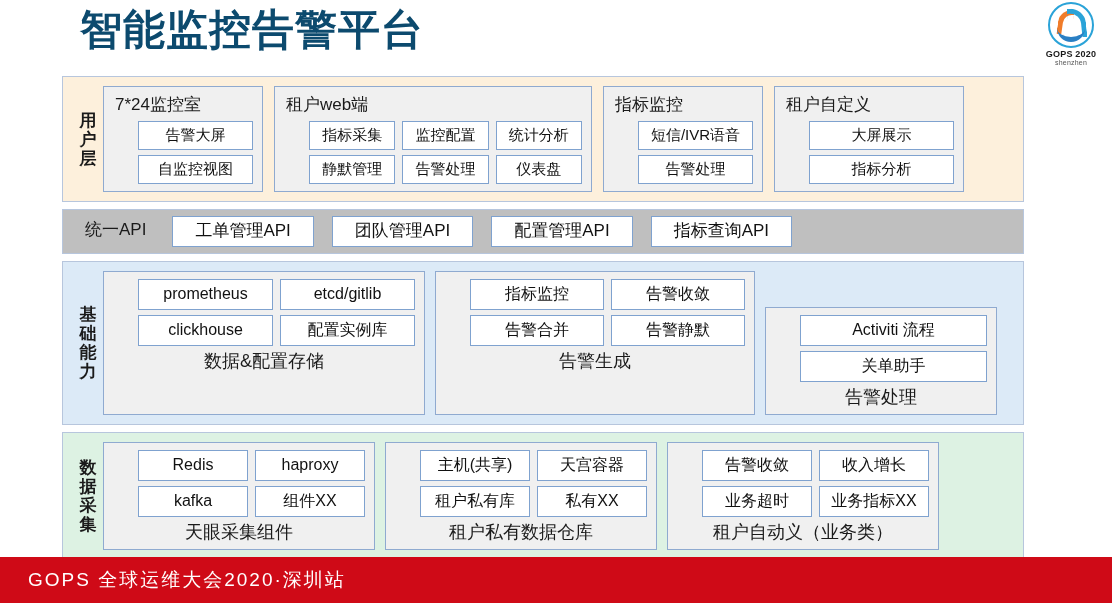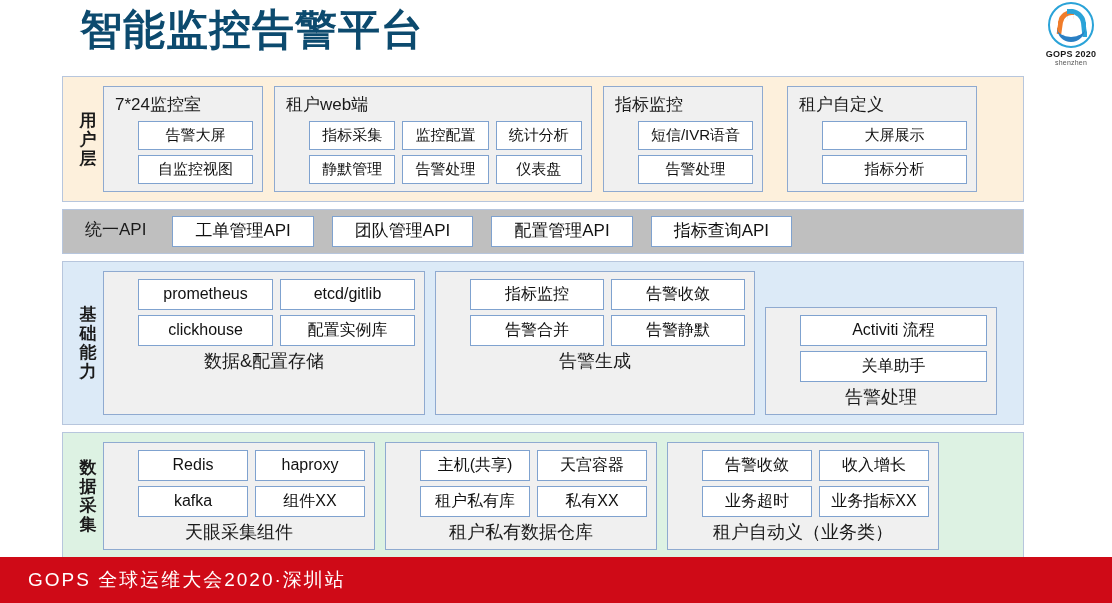--- a/index.html
+++ b/index.html
@@ -89,21 +89,21 @@
     font-size: 15px; color: #111; text-align: center;
     padding: 4px 6px 5px; line-height: 18px;
     flex: 1; white-space: nowrap;
   }
   .cell-wide { min-width: 120px; }
 
   
   .g-monitor  { width: 160px; }
   .g-web      { width: 318px; }
   .g-mobile   { width: 160px; }
-  .g-custom   { width: 190px; margin-left: 13px; }
+  .g-custom   { width: 190px; }
   .band-user .groups { gap: 11px; }
   .band-user .g-web { flex: 0 0 318px; }
 
   
   .api-label {
     font-size: 17px; color: #1a1a1a; font-weight: normal;
     padding: 2px 8px; white-space: nowrap;
   }
   .api-pill {
     background: #ffffff; border: 1px solid #7fa2cf;

